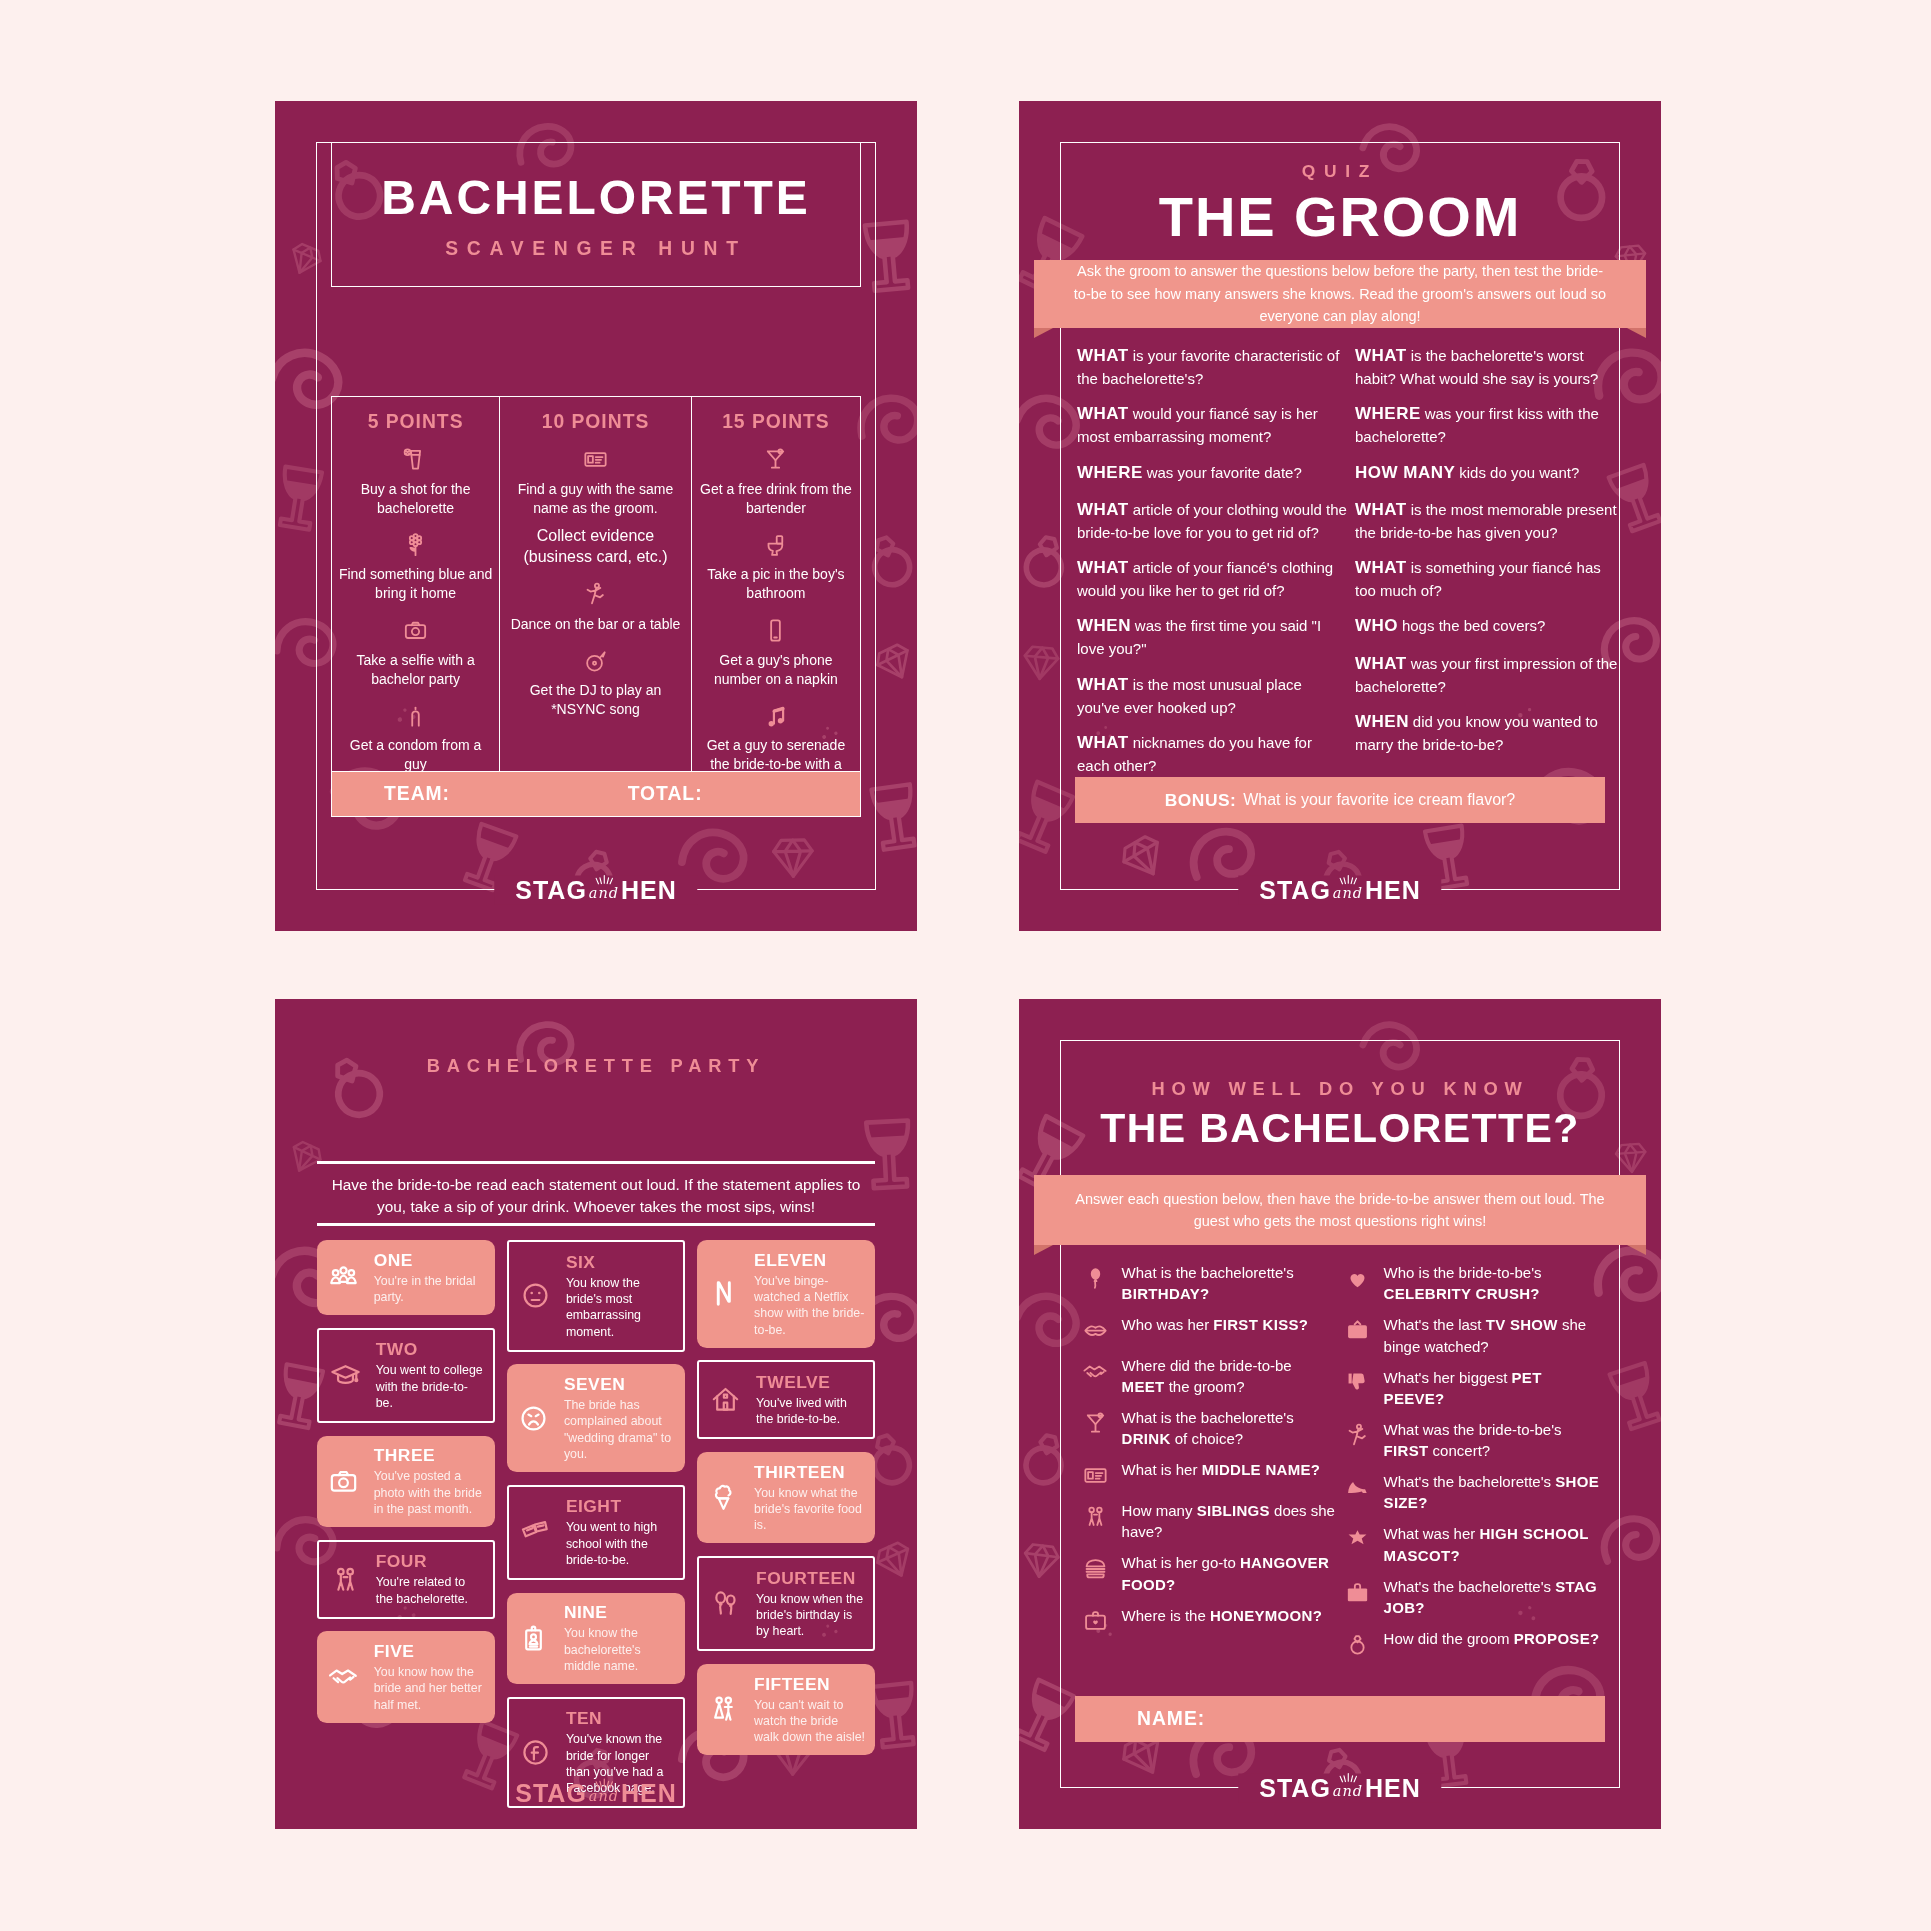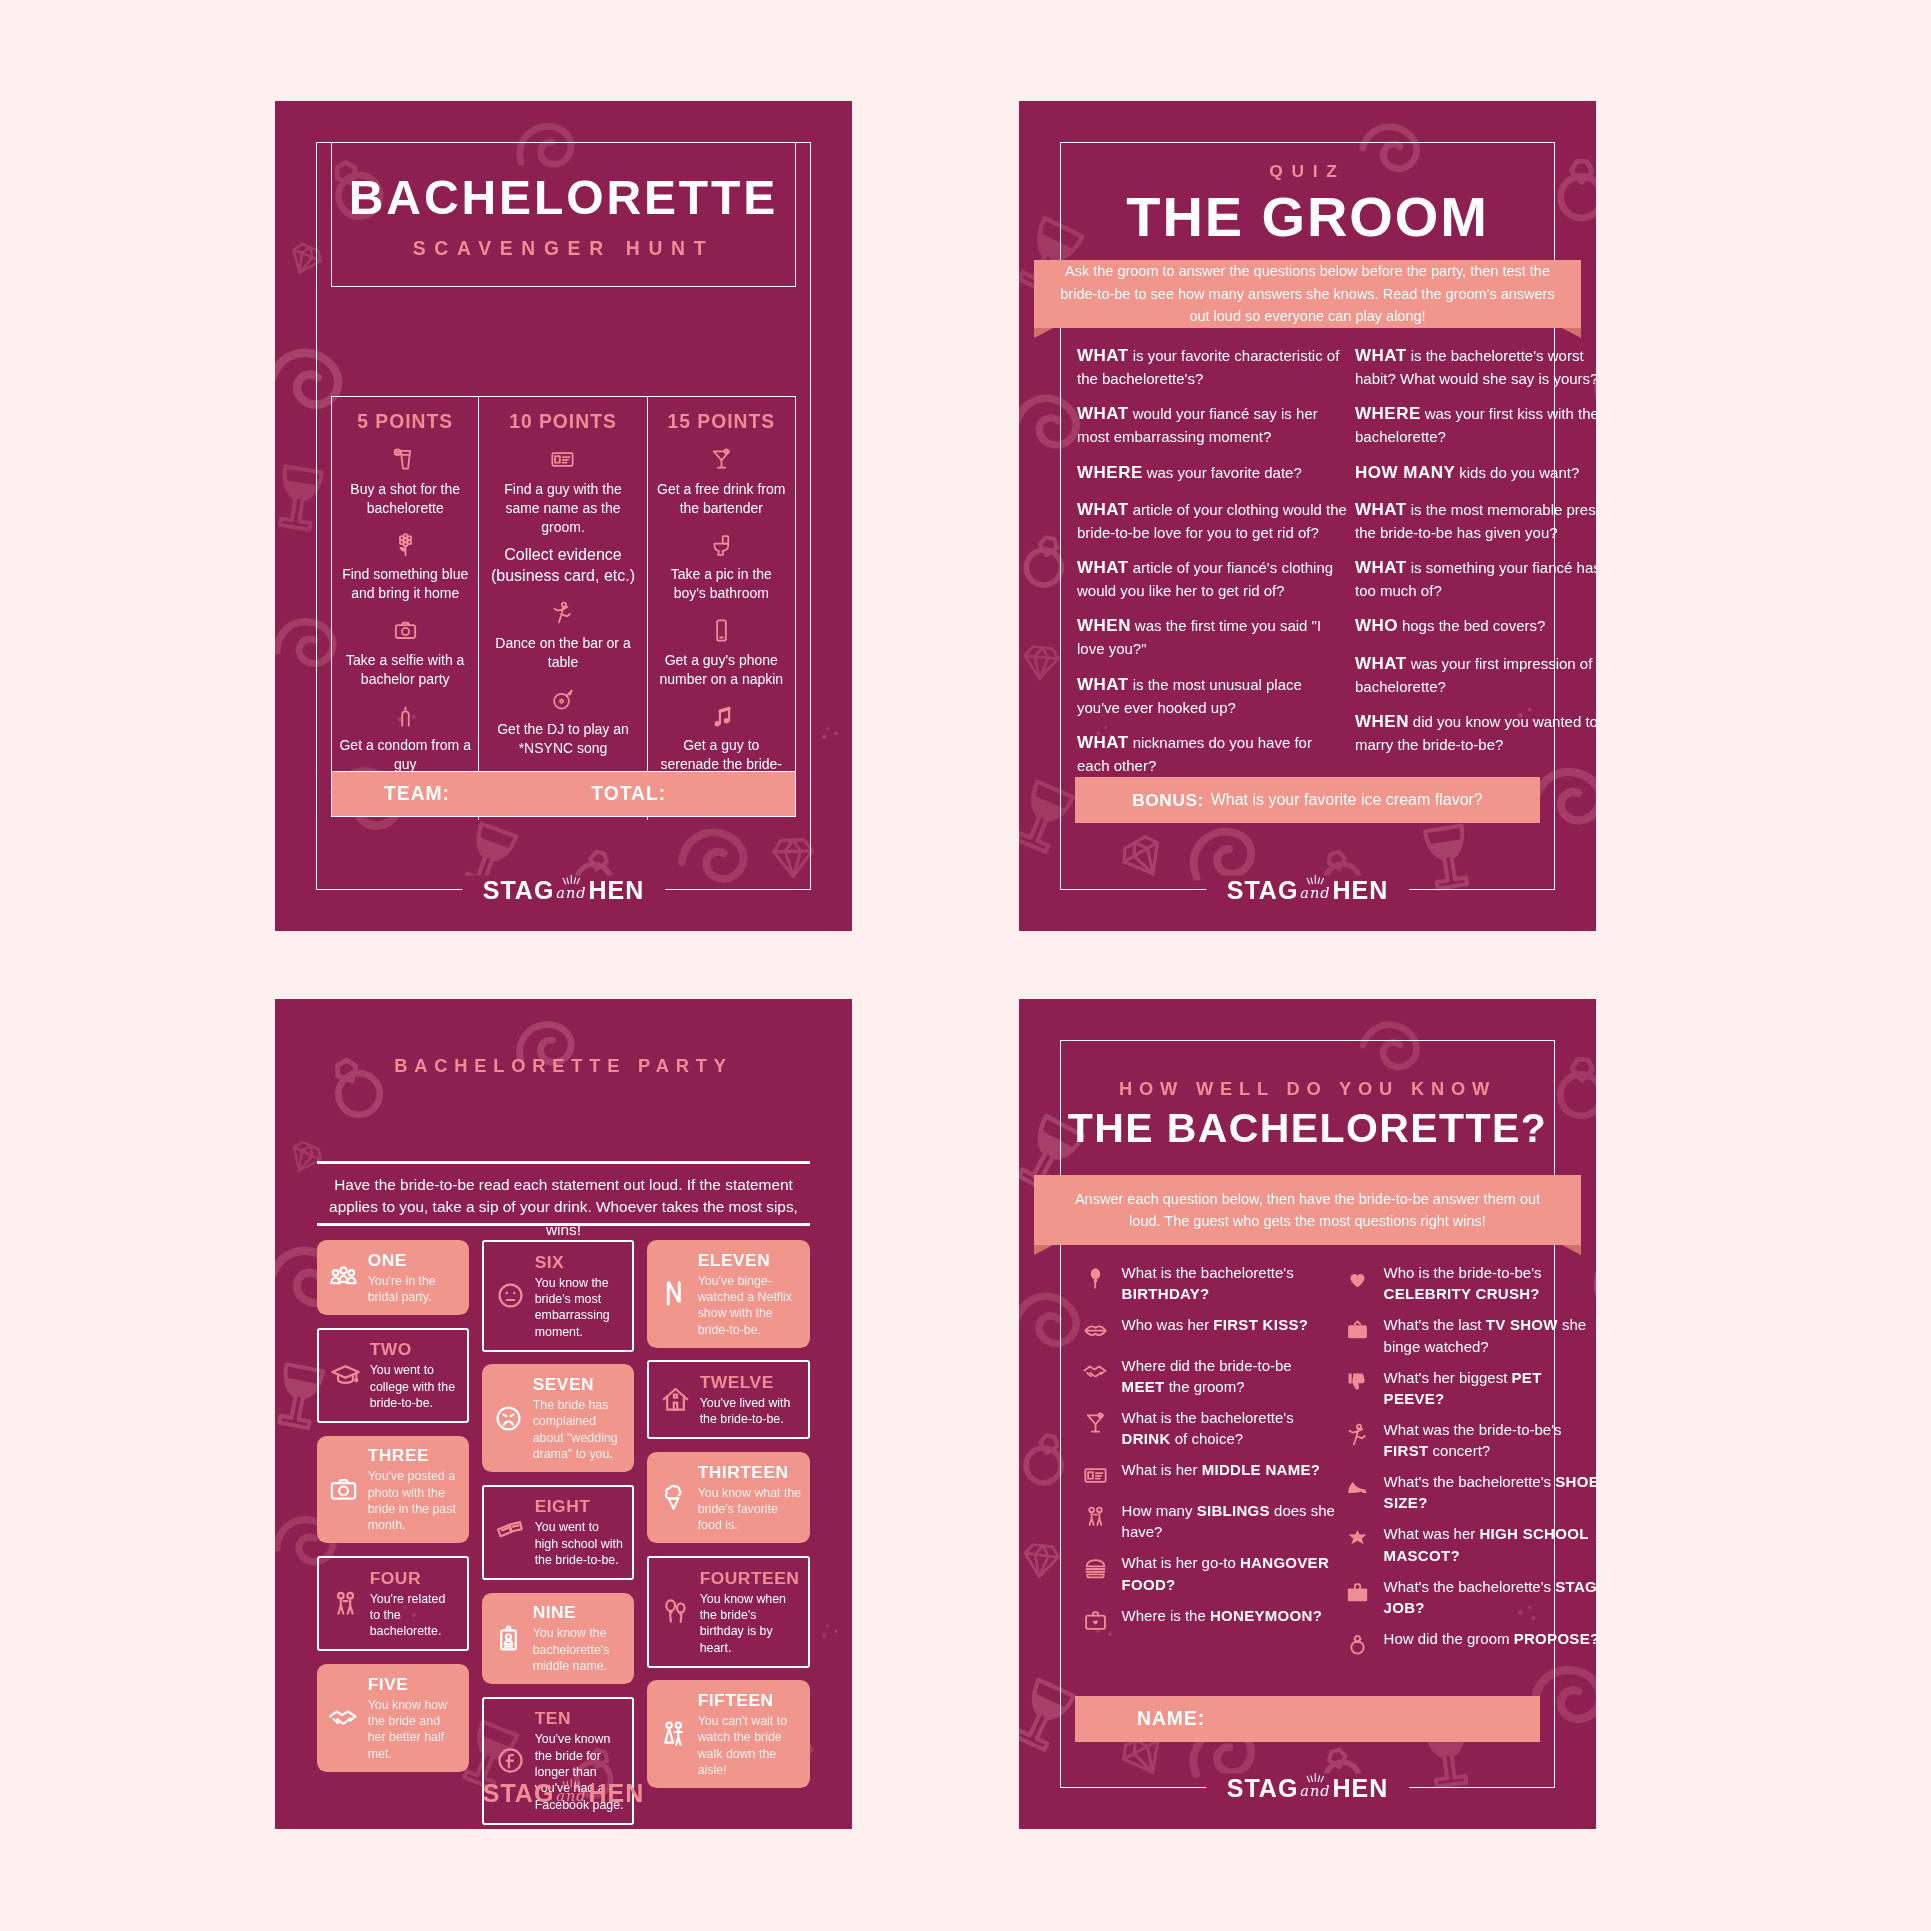--- a/index.html
+++ b/index.html
@@ -2,21 +2,21 @@
 <html><head>
 <meta charset="utf-8">
 <style>
 :root{
   --berry:#8d2051; --salmon:#f0968c; --salmonD:#d2736b; --pink:#ef8d96; --cream:#fdf0ee;
 }
 *{box-sizing:border-box}
 html,body{margin:0;padding:0}
 body{width:1931px;height:1931px;background:var(--cream);font-family:"Liberation Sans","DejaVu Sans",sans-serif;}
 .canvas{position:relative;width:1931px;height:1931px;overflow:hidden}
-.card{position:absolute;width:577px;height:830px;background:var(--berry);overflow:hidden}
+.card{position:absolute;width:642px;height:830px;background:var(--berry);overflow:hidden}
 #card1{left:275px;top:101px}
 #card2{left:1019px;top:101px}
 #card3{left:275px;top:999px}
 #card4{left:1019px;top:999px}
 
 
 .deco{position:absolute;inset:0;z-index:0}
 .deco span{position:absolute;color:#bd5c7e;opacity:.5;display:block}
 .deco svg{display:block;width:100%;height:100%}
 
@@ -74,21 +74,21 @@
 .bonusbar{left:56px;right:56px;top:676px;height:46px;justify-content:center;font-size:16px;gap:6.8px}
 .bonusbar b{font-size:17.4px;font-weight:800;letter-spacing:0.5px}
 
 
 .rule{position:absolute;left:42px;right:42px;height:2.9px;background:#fff;z-index:2}
 #card3 .rule.ra{top:162px}
 #card3 .rule.rb{top:224px}
 .introtext{position:absolute;left:54px;right:54px;top:175px;color:#fff;text-align:center;font-size:15.4px;line-height:1.45;z-index:2;margin:0}
 .dgrid{position:absolute;left:42px;right:42px;top:241px;display:flex;gap:12.6px;z-index:2}
 .dcol{flex:1;display:flex;flex-direction:column;gap:12.6px}
-.ditem{display:flex;align-items:center;gap:7px;padding:9.7px 8.7px}
+.ditem{display:flex;align-items:center;gap:13px;padding:9.7px 8.7px}
 .ditem.filled{background:var(--salmon);color:#fff;border-radius:9.7px}
 .ditem.outl{border:2.9px solid #fff;border-radius:2.9px;color:#fff}
 .ditem .ic{flex:0 0 35px;width:35px;height:35px}
 .ditem.filled .ic{color:#fff}
 .ditem.outl .ic{color:var(--pink)}
 .ditem h4{margin:0 0 1.9px;font-size:17.4px;font-weight:800;letter-spacing:0.5px}
 .ditem.filled h4{color:#fff}
 .ditem.outl h4{color:var(--pink)}
 .ditem p{margin:0;font-size:12.4px;line-height:1.32}
 .ditem.filled p{color:rgba(255,255,255,.85)}

